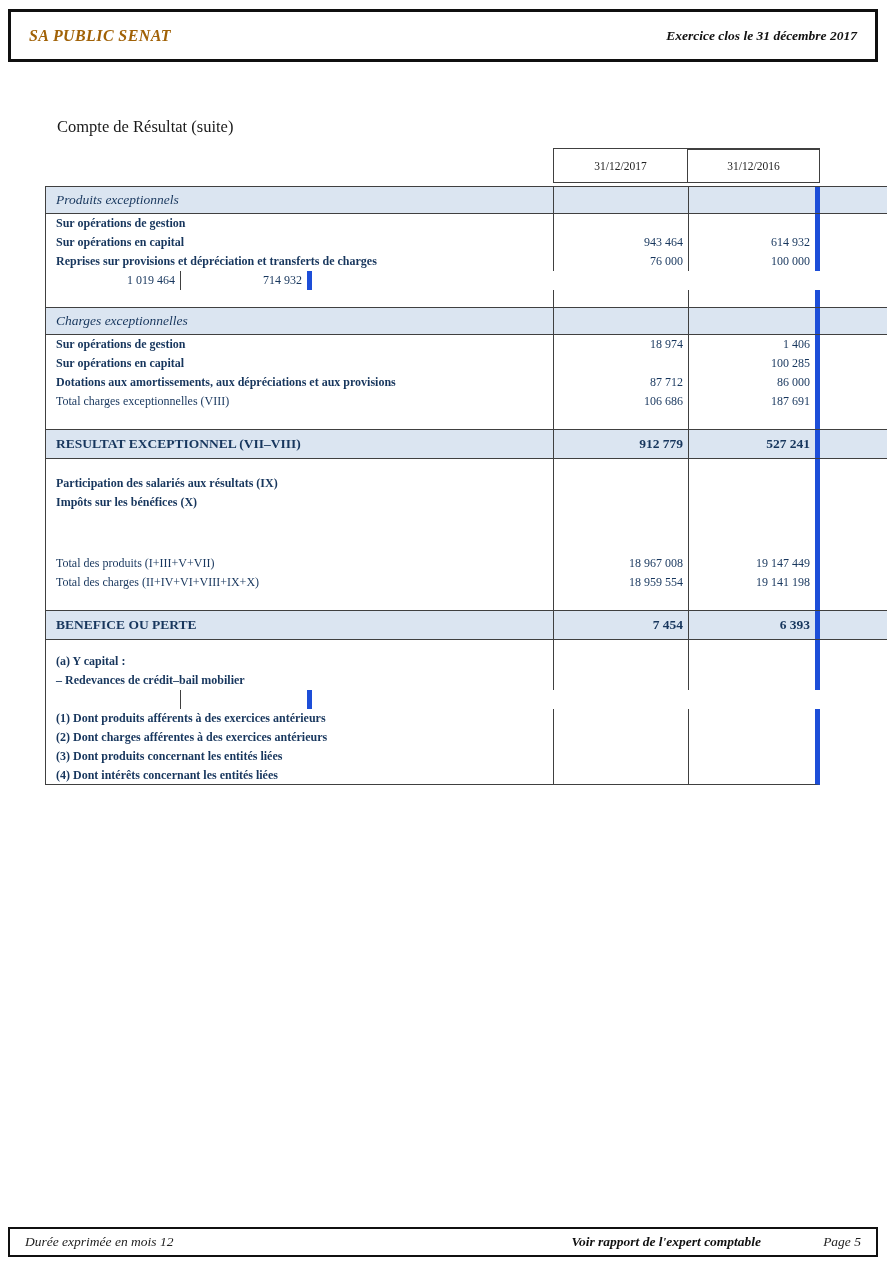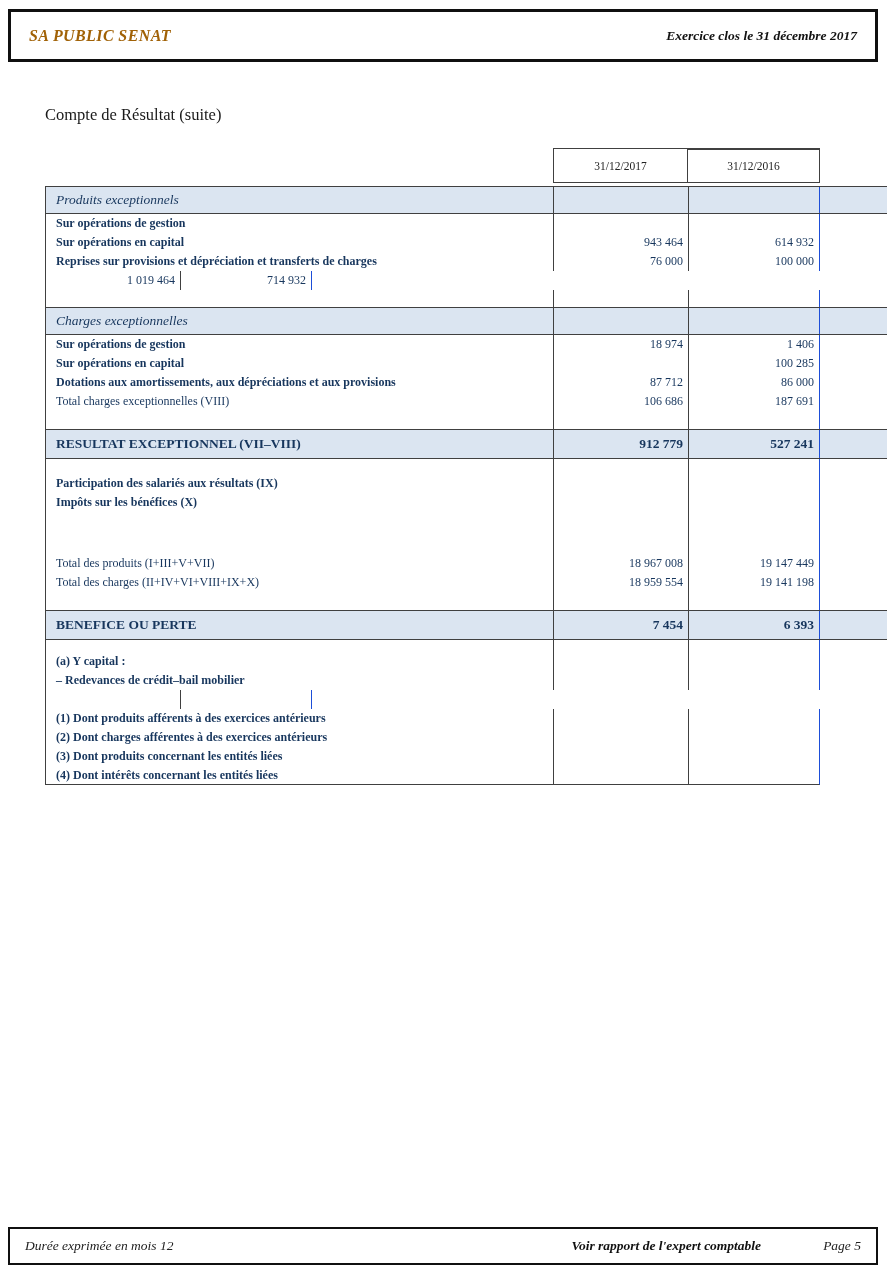--- a/index.html
+++ b/index.html
@@ -23,21 +23,21 @@
     padding: 0 18px;
     background: #ffffff;
   }
   .company { font-size: 16px; font-weight: bold; font-style: italic; color: #a16207; letter-spacing: .4px; }
   .period  { font-size: 13.5px; font-weight: bold; font-style: italic; color: #111; }
 
   
   .page-title {
     position: absolute;
     left: 45px; top: 105px;
-    margin: 0;
+    margin: 12px;
     font-size: 16.5px; font-weight: normal; color: #1a1a1a;
   }
 
   
   .rtable { position: absolute; left: 45px; top: 148px; width: 857px; }
   .dates-row { display: flex; height: 35px; margin-bottom: 3px; }
   .dates-spacer { width: 508px; }
   .date-cell {
     box-sizing: border-box;
     border: 1px solid #404040;
@@ -56,21 +56,21 @@
     font-size: 12px; font-weight: bold; color: #17365d;
     white-space: nowrap;
   }
   .val {
     width: 135px;
     border-left: 1px solid #404040;
     justify-content: flex-end; padding-right: 5px;
     font-size: 12px; color: #17365d;
     white-space: nowrap;
   }
-  .val.last { width: 132px; border-right: 1px solid #1d4ed8; }
+  .val.last { width: 132px; border-right: 5px solid #1d4ed8; }
 
   .data-row { height: 19px; }
   .data-row.plain .lbl { font-weight: normal; }
 
   .band {
     background: #dbe5f1;
     border-top: 1px solid #404040;
     border-bottom: 1px solid #404040;
   }
   .section-band { height: 26px; }
@@ -79,21 +79,21 @@
   .total-band .lbl { font-size: 13.5px; }
   .total-band .val { font-weight: bold; font-size: 13.5px; }
 
   .spacer-row .cell { height: 100%; }
   .trow:last-child .cell { border-bottom: 1px solid #404040; }
 
   
   .footer-box {
     position: absolute;
     left: 8px; top: 1227px;
-    width: 870px; height: 38px;
+    width: 870px; height: 30px;
     box-sizing: border-box;
     border: 2px solid #101010;
     display: flex; align-items: center;
     padding: 0 15px;
     font-style: italic; font-size: 13.5px; color: #222;
     background: #ffffff;
   }
   .f-left { flex: 1; }
   .f-center { font-weight: bold; color: #111; }
   .f-page { margin-left: 62px; }

